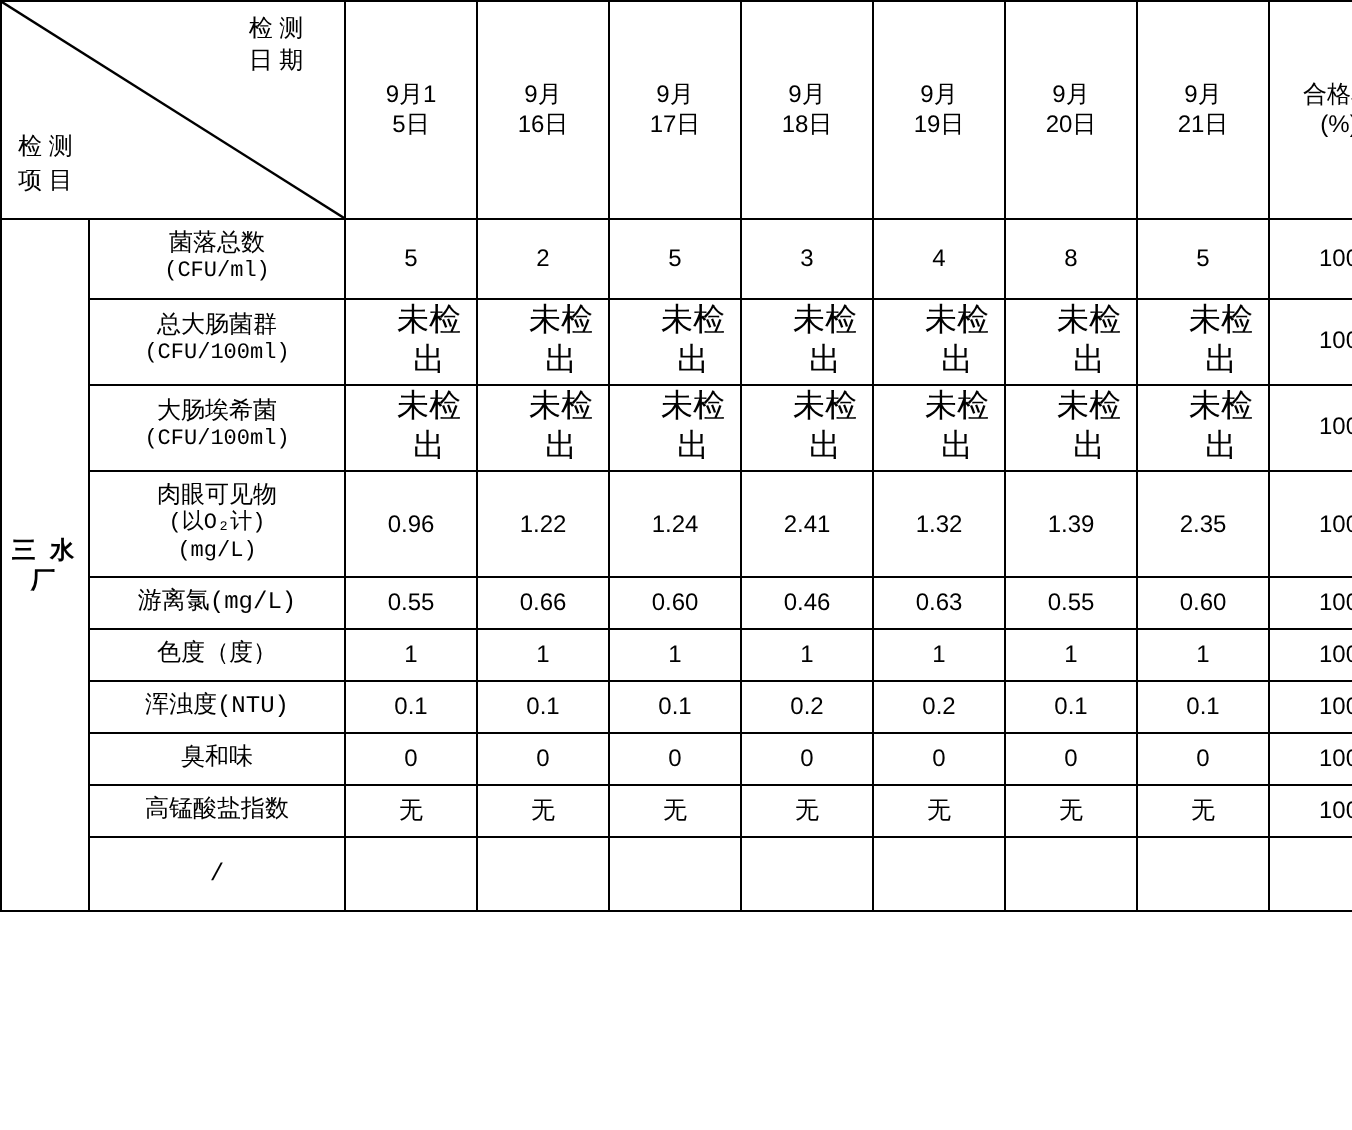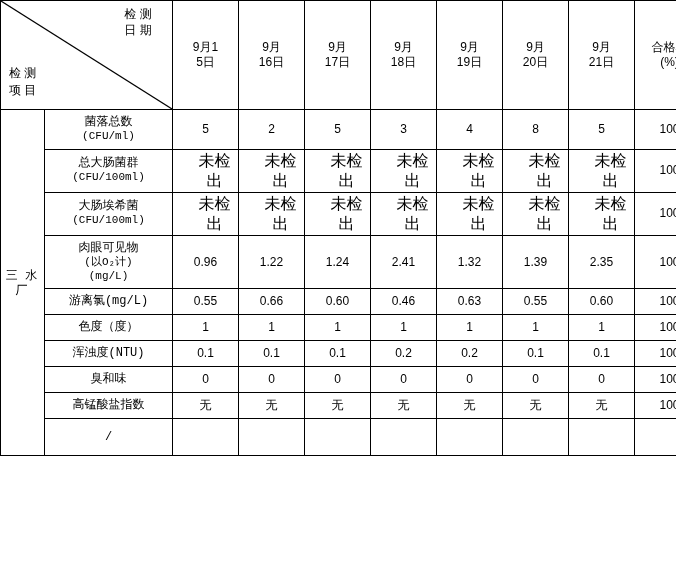--- a/index.html
+++ b/index.html
@@ -90,20 +90,21 @@
     line-height: 1.3;
   }
   .rate-head {
     font-size: 12px;
     line-height: 1.4;
   }
   .side-cell {
     font-size: 15px;
     line-height: 2.6;
     letter-spacing: 2px;
+    font-weight: bold;
   }
   .item-cell {
     font-size: 12px;
     line-height: 1.35;
     padding: 5px 2px !important;
     font-family: Liberation Mono, monospace;
   }
   .item-cell .sub {
     font-size: 11px;
   }

